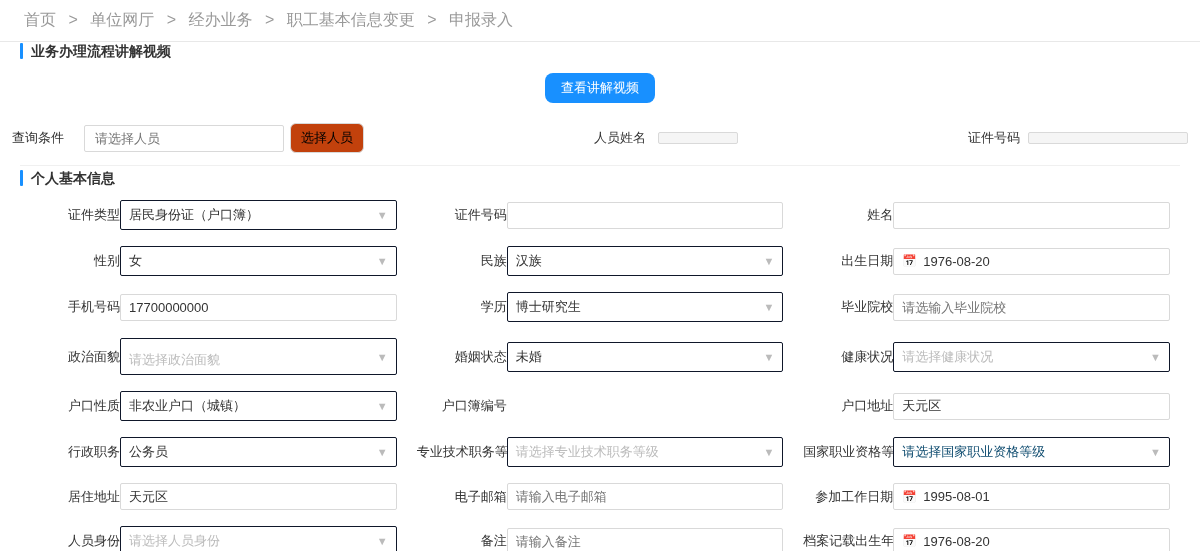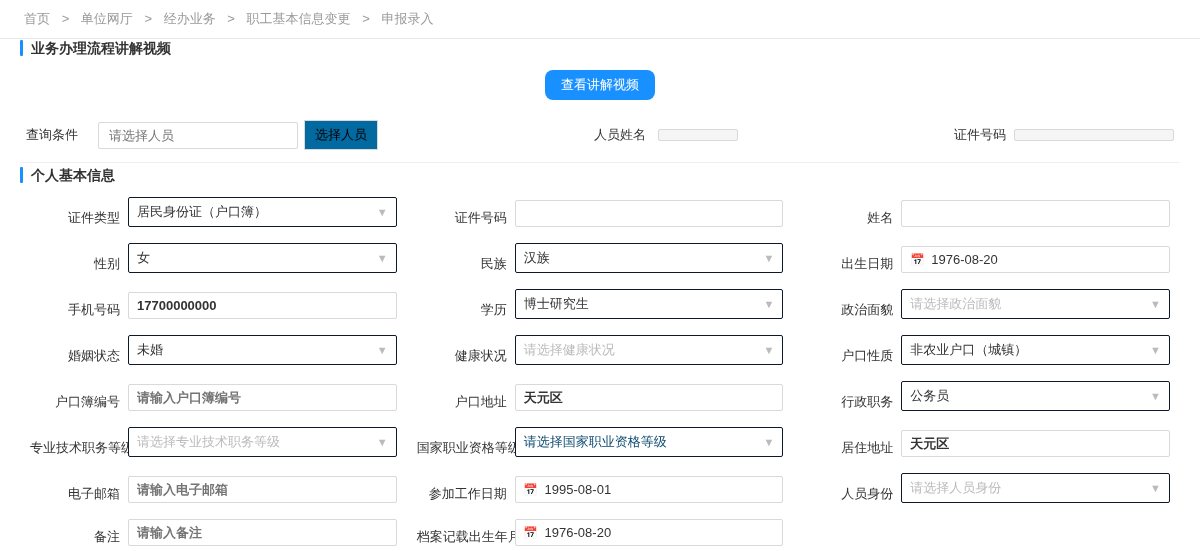--- a/index.html
+++ b/index.html
@@ -1,37 +1,37 @@
 <!DOCTYPE html>
 <html><head>
   <meta charset="utf-8">
   <style>
     * { box-sizing: border-box; margin: 0; padding: 0; }
     body { font-family: "Microsoft YaHei", SimSun, sans-serif; font-size: 13px; color: #333; background: #f5f5f5; }
     .page-wrapper { background: #fff; min-height: 551px; padding: 0; }
-    .breadcrumb { padding: 10px 20px; font-size: 13px; color: #666; background: #fff; border-bottom: 1px solid #e8e8e8; }
+    .breadcrumb { padding: 10px 20px; font-size: 16px; color: #666; background: #fff; border-bottom: 1px solid #e8e8e8; }
     .breadcrumb span { color: #999; margin: 0 4px; }
     .video-section { text-align: center; padding: 8px 0 12px; }
     .btn-video { background: #1890ff; color: #fff; border: none; padding: 6px 16px; border-radius: 8px; cursor: pointer; font-size: 13px; }
-    .query-row { display: flex; align-items: center; padding: 8px 26px 8px; gap: 20px; }
+    .query-row { display: flex; align-items: center; padding: 8px 12px 8px; gap: 20px; }
     .query-label { color: #333; font-size: 13px; white-space: nowrap; }
     .query-input-wrap { display: flex; align-items: center; gap: 6px; justify-content: space-between; }
     .query-input { border: 1px solid #d9d9d9; padding: 5px 10px; width: 200px; font-size: 13px; color: #999; border-radius: 2px; }
-    .btn-select { background: #0369a1; border: 1px solid #d9d9d9; padding: 5px 10px; border-radius: 0; cursor: pointer; font-size: 13px; }
+    .btn-select { background: #c2410c; border: 1px solid #d9d9d9; padding: 5px 10px; border-radius: 6px; cursor: pointer; font-size: 13px; }
     .person-name-wrap { display: flex; align-items: center; gap: 12px; flex: 1; justify-content: center; }
     .person-name-label { color: #333; font-size: 13px; white-space: nowrap; }
     .person-name-value { color: #666; font-size: 13px; background: #f5f5f5; padding: 5px 10px; border: 1px solid #d9d9d9; min-width: 100px; border-radius: 2px; }
     .id-number-wrap { display: flex; align-items: center; gap: 8px; margin-left: auto; }
     .id-number-label { color: #333; font-size: 13px; white-space: nowrap; }
     .id-number-value { color: #666; font-size: 13px; background: #f5f5f5; padding: 5px 10px; border: 1px solid #d9d9d9; min-width: 160px; border-radius: 2px; }
     .form-section { padding: 0 20px 10px; }
     .form-grid { display: grid; grid-template-columns: 1fr 1fr 1fr; gap: 0; }
-    .form-item { display: flex; align-items: flex-end; padding: 8px 10px; gap: 8px; }
+    .form-item { display: flex; align-items: center; padding: 8px 10px; }
     .form-item-label { width: 90px; text-align: right; color: #333; font-size: 13px; white-space: nowrap; flex-shrink: 0; }
-    .form-control { flex: 1; border: 1px solid #d9d9d9; padding: 5px 8px; border-radius: 2px; font-size: 13px; color: #333; background: #fff; font-weight: bold; }
+    .form-control { flex: 1; border: 1px solid #d9d9d9; padding: 5px 8px; border-radius: 2px; font-size: 13px; color: #333; background: #fff; }
     .form-control.placeholder { color: #bbb; }
     .form-select { flex: 1; border: 1px solid #0f172a; padding: 5px 8px; border-radius: 2px; font-size: 13px; color: #333; background: #fff; display: flex; align-items: center; justify-content: space-between; }
     .form-select .arrow { color: #bbb; font-size: 11px; }
     .form-control-date { flex: 1; border: 1px solid #d9d9d9; padding: 5px 8px; border-radius: 2px; font-size: 13px; color: #333; background: #fff; display: flex; align-items: center; gap: 6px; }
     .form-control-date .cal-icon { color: #999; font-size: 12px; }
     .divider { border: none; border-top: 1px solid #f0f0f0; margin: 4px 20px; }
     .section-bar { display: flex; align-items: flex-start; margin: 1px 20px 4px; }
     .section-bar-line { width: 3px; height: 16px; background: #1890ff; margin-right: 8px; border-radius: 1px; }
     .section-bar-text { font-size: 14px; font-weight: bold; color: #333; }
     input[type="text"] { outline: none; }
@@ -130,25 +130,29 @@
         <span class="form-item-label">手机号码</span>
         <input type="text" class="form-control" value="17700000000" style="">
       </div>
       <div class="form-item">
         <span class="form-item-label">学历</span>
         <div class="form-select">
           <span>博士研究生</span>
           <span class="arrow">▼</span>
         </div>
       </div>
+      <div class="form-item">
+        <span class="form-item-label">毕业院校</span>
+        <input type="text" class="form-control placeholder" placeholder="请选输入毕业院校" style="">
+      </div>
 
       <div class="form-item">
         <span class="form-item-label">政治面貌</span>
         <div class="form-select">
-          <span style="color:#bbb;">请选择政治面貌</span>
+          <span style="color:#bbb;margin-top:7px;">请选择政治面貌</span>
           <span class="arrow">▼</span>
         </div>
       </div>
       <div class="form-item">
         <span class="form-item-label">婚姻状态</span>
         <div class="form-select">
           <span>未婚</span>
           <span class="arrow">▼</span>
         </div>
       </div>
@@ -162,21 +166,20 @@
 
       <div class="form-item">
         <span class="form-item-label">户口性质</span>
         <div class="form-select">
           <span>非农业户口（城镇）</span>
           <span class="arrow">▼</span>
         </div>
       </div>
       <div class="form-item">
         <span class="form-item-label">户口簿编号</span>
-        <input type="text" class="form-control placeholder" placeholder="请输入户口簿编号" style="">
       </div>
       <div class="form-item">
         <span class="form-item-label">户口地址</span>
         <input type="text" class="form-control" value="天元区" style="">
       </div>
 
       <div class="form-item">
         <span class="form-item-label">行政职务</span>
         <div class="form-select">
           <span>公务员</span>

